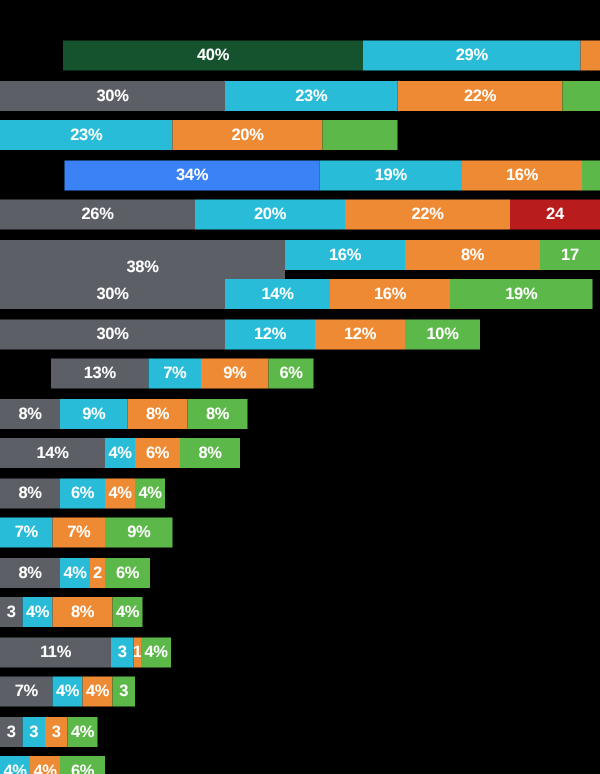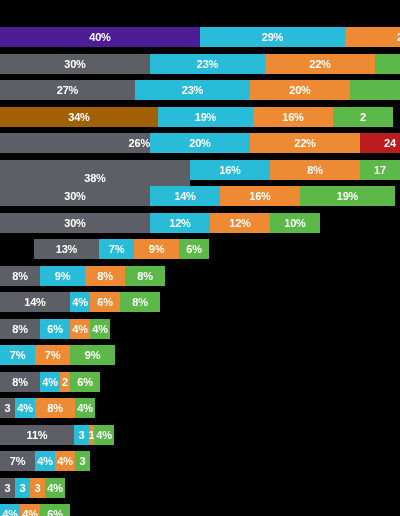--- a/index.html
+++ b/index.html
@@ -52,21 +52,21 @@
   .seg.s0 { background: #5c5f66; }
   .seg.s1 { background: #29bcd8; align-items: flex-end; }
   .seg.s2 { background: #ee8a33; }
   .seg.s3 { background: #5cb849; }
 </style>
 </head>
 <body>
 
 <div id="chart-root">
     <div class="bar-row" style="top: 27px; height: 20px;">
-      <div class="seg s0" title="40%" style="width: 200px; background: #4c1d95; height: 20px;">
+      <div class="seg s0" title="40%" style="width: 200px; background: #14532d; height: 20px; margin-left: 42px;">
         <span class="seg-label">40%</span>
       </div>
       <div class="seg s1" title="29%" style="width: 145px; background: rgb(41, 188, 216); height: 20px;">
         <span class="seg-label">29%</span>
       </div>
       <div class="seg s2" title="2" style="width: 110px; background: rgb(238, 138, 51); height: 20px;">
         <span class="seg-label">2</span>
       </div>
     </div>
     <div class="bar-row" style="top: 53.5px; height: 20px;">
@@ -77,49 +77,46 @@
         <span class="seg-label">23%</span>
       </div>
       <div class="seg s2" title="22%" style="width: 110px; background: rgb(238, 138, 51); height: 20px;">
         <span class="seg-label">22%</span>
       </div>
       <div class="seg s3" title="" style="width: 30px; background: rgb(92, 184, 73); height: 20px;">
         <span class="seg-label"></span>
       </div>
     </div>
     <div class="bar-row" style="top: 80px; height: 20px;">
-      <div class="seg s0" title="27%" style="width: 135px; background: rgb(92, 95, 102); height: 20px;">
-        <span class="seg-label">27%</span>
-      </div>
       <div class="seg s1" title="23%" style="width: 115px; background: rgb(41, 188, 216); height: 20px;">
         <span class="seg-label">23%</span>
       </div>
       <div class="seg s2" title="20%" style="width: 100px; background: rgb(238, 138, 51); height: 20px;">
         <span class="seg-label">20%</span>
       </div>
       <div class="seg s3" title="" style="width: 50px; background: rgb(92, 184, 73); height: 20px;">
         <span class="seg-label"></span>
       </div>
     </div>
     <div class="bar-row" style="top: 106.5px; height: 20px;">
-      <div class="seg s0" title="34%" style="width: 158px; background: #a16207; height: 20px;">
+      <div class="seg s0" title="34%" style="width: 170px; background: #3b82f6; height: 20px; margin-left: 43px;">
         <span class="seg-label">34%</span>
       </div>
       <div class="seg s1" title="19%" style="width: 95px; background: rgb(41, 188, 216); height: 20px;">
         <span class="seg-label">19%</span>
       </div>
       <div class="seg s2" title="16%" style="width: 80px; background: rgb(238, 138, 51); height: 20px;">
         <span class="seg-label">16%</span>
       </div>
       <div class="seg s3" title="2" style="width: 60px; background: rgb(92, 184, 73); height: 20px;">
         <span class="seg-label">2</span>
       </div>
     </div>
     <div class="bar-row" style="top: 133px; height: 20px;">
-      <div class="seg s0" title="26%" style="width: 150px; background: rgb(92, 95, 102); height: 20px; justify-content: flex-end;">
+      <div class="seg s0" title="26%" style="width: 130px; background: rgb(92, 95, 102); height: 20px;">
         <span class="seg-label">26%</span>
       </div>
       <div class="seg s1" title="20%" style="width: 100px; background: rgb(41, 188, 216); height: 20px;">
         <span class="seg-label">20%</span>
       </div>
       <div class="seg s2" title="22%" style="width: 110px; background: rgb(238, 138, 51); height: 20px;">
         <span class="seg-label">22%</span>
       </div>
       <div class="seg s3" title="24" style="width: 60px; background: #b91c1c; height: 20px; align-items: center;">
         <span class="seg-label">24</span>

